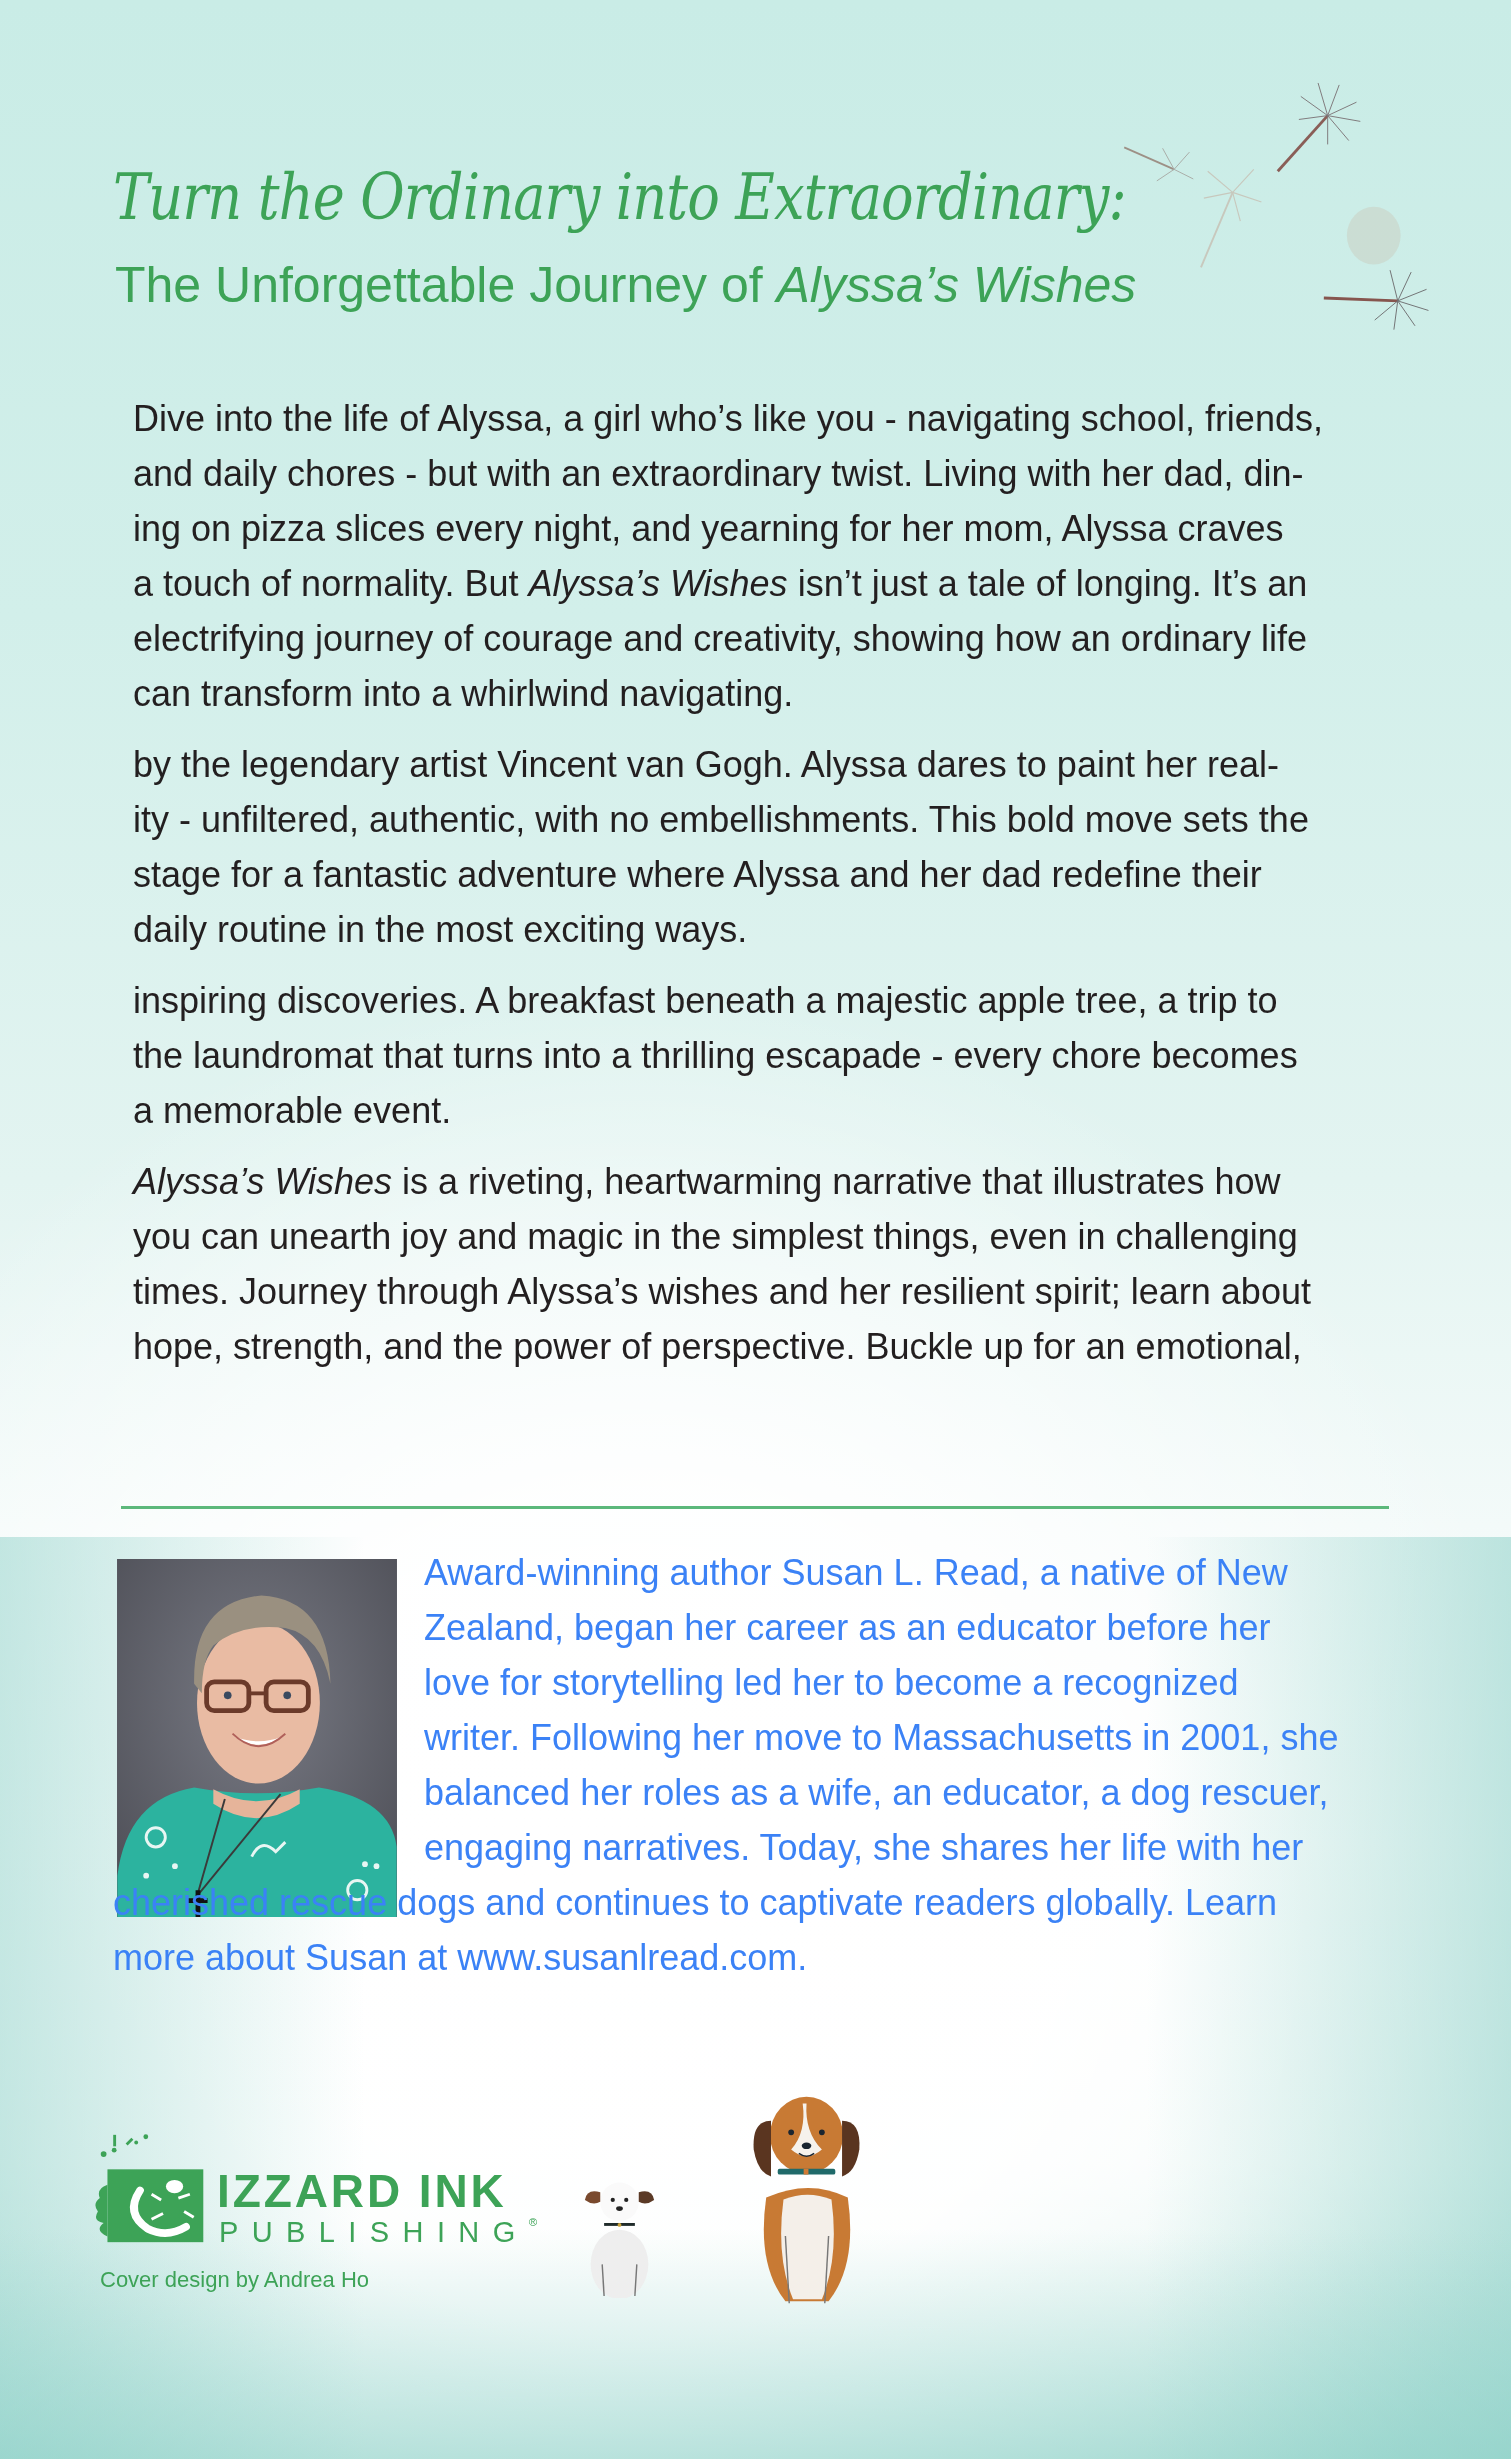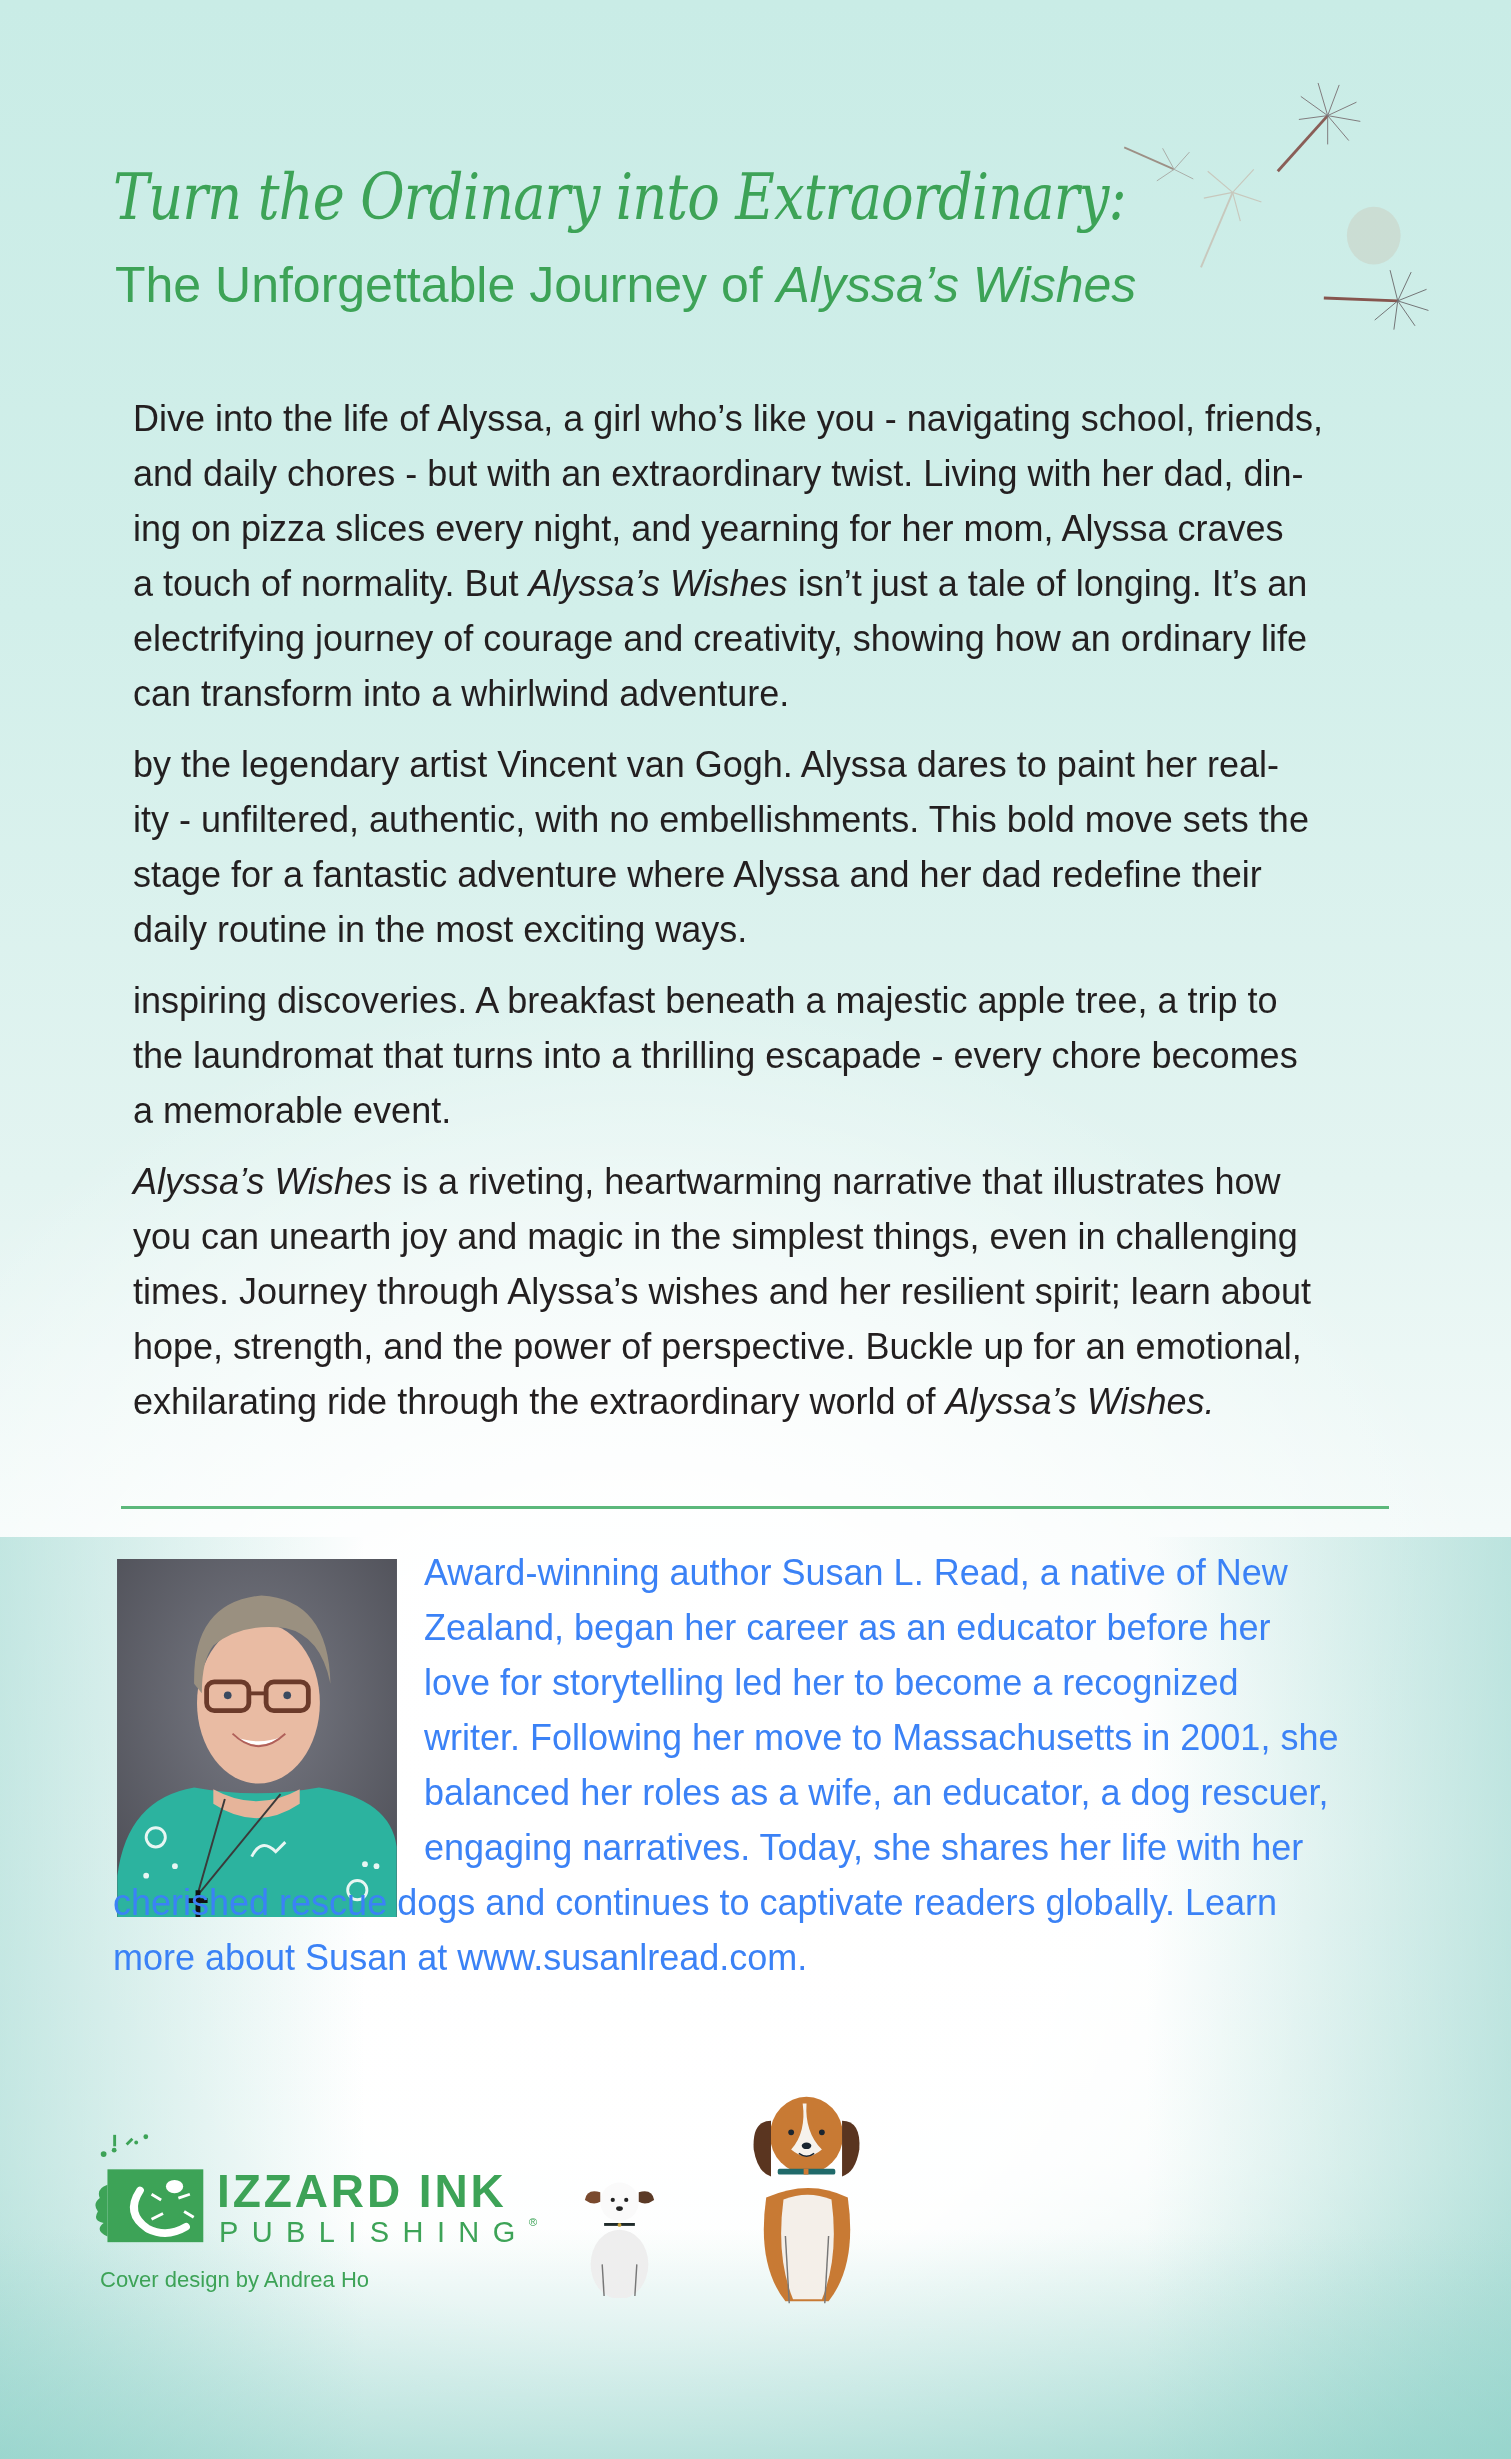--- a/index.html
+++ b/index.html
@@ -137,39 +137,38 @@
   <span>The Unforgettable Journey of </span><em>Alyssa’s Wishes</em>
 </div>
 
 <div class="body-text" id="blurb">
     <p>
       <span class="line"><span>Dive into the life of Alyssa, a girl who’s like you - navigating school, friends,</span></span>
       <span class="line"><span>and daily chores - but with an extraordinary twist. Living with her dad, din-</span></span>
       <span class="line"><span>ing on pizza slices every night, and yearning for her mom, Alyssa craves</span></span>
       <span class="line"><span>a touch of normality. But </span><span class="it">Alyssa’s Wishes</span><span> isn’t just a tale of longing. It’s an</span></span>
       <span class="line"><span>electrifying journey of courage and creativity, showing how an ordinary life</span></span>
-      <span class="line"><span>can transform into a whirlwind adventure.</span></span>
+      <span class="line"><span>can transform into a whirlwind navigating.</span></span>
     </p>
     <p>
       <span class="line"><span>by the legendary artist Vincent van Gogh. Alyssa dares to paint her real-</span></span>
       <span class="line"><span>ity - unfiltered, authentic, with no embellishments. This bold move sets the</span></span>
       <span class="line"><span>stage for a fantastic adventure where Alyssa and her dad redefine their</span></span>
       <span class="line"><span>daily routine in the most exciting ways.</span></span>
     </p>
     <p>
       <span class="line"><span>inspiring discoveries. A breakfast beneath a majestic apple tree, a trip to</span></span>
       <span class="line"><span>the laundromat that turns into a thrilling escapade - every chore becomes</span></span>
       <span class="line"><span>a memorable event.</span></span>
     </p>
     <p>
       <span class="line"><span></span><span class="it">Alyssa’s Wishes</span><span> is a riveting, heartwarming narrative that illustrates how</span></span>
       <span class="line"><span>you can unearth joy and magic in the simplest things, even in challenging</span></span>
       <span class="line"><span>times. Journey through Alyssa’s wishes and her resilient spirit; learn about</span></span>
       <span class="line"><span>hope, strength, and the power of perspective. Buckle up for an emotional,</span></span>
-      <span class="line"><span>exhilarating ride through the extraordinary world of </span><span class="it">Alyssa’s Wishes.</span></span>
     </p>
   </div>
 
 <div class="divider"></div>
 
 <div class="author-photo">
   <svg width="280" height="358" viewBox="0 0 291 373">
     <defs>
       <radialGradient id="bgG" cx="50%" cy="40%" r="70%">
         <stop offset="0%" stop-color="#787a84"></stop>

